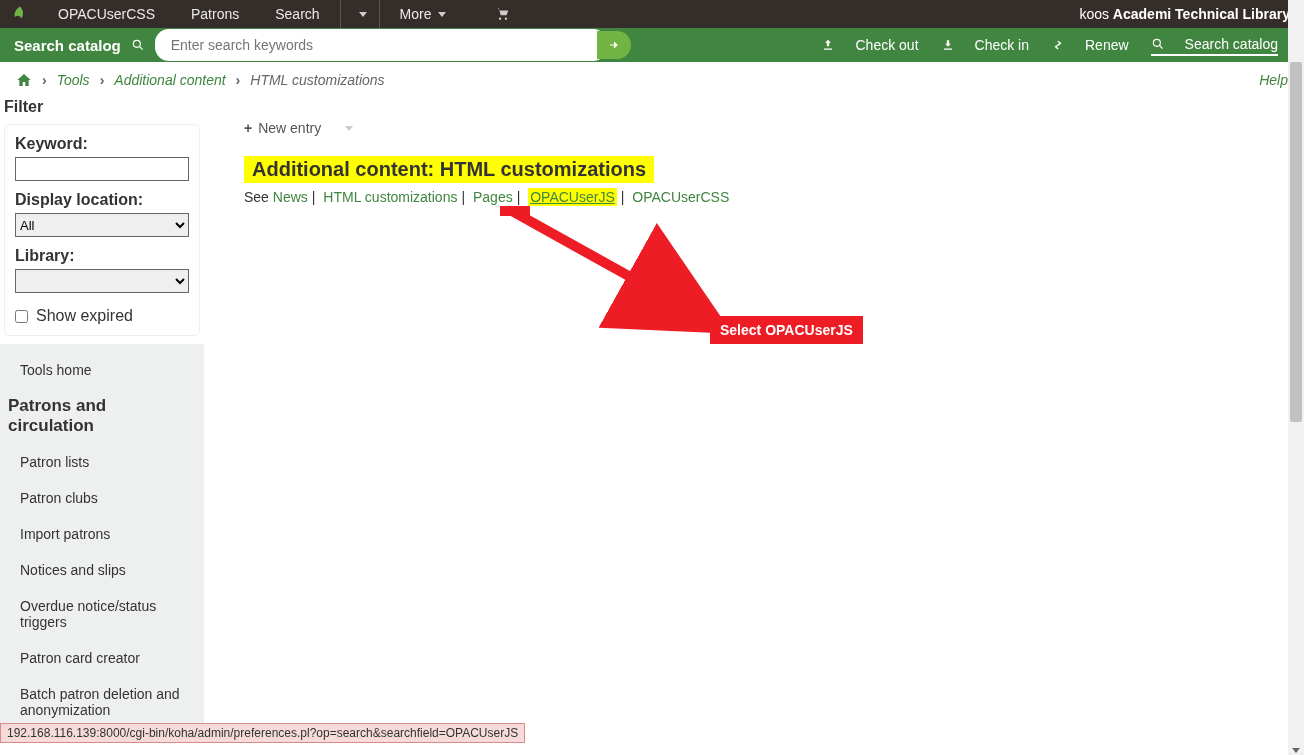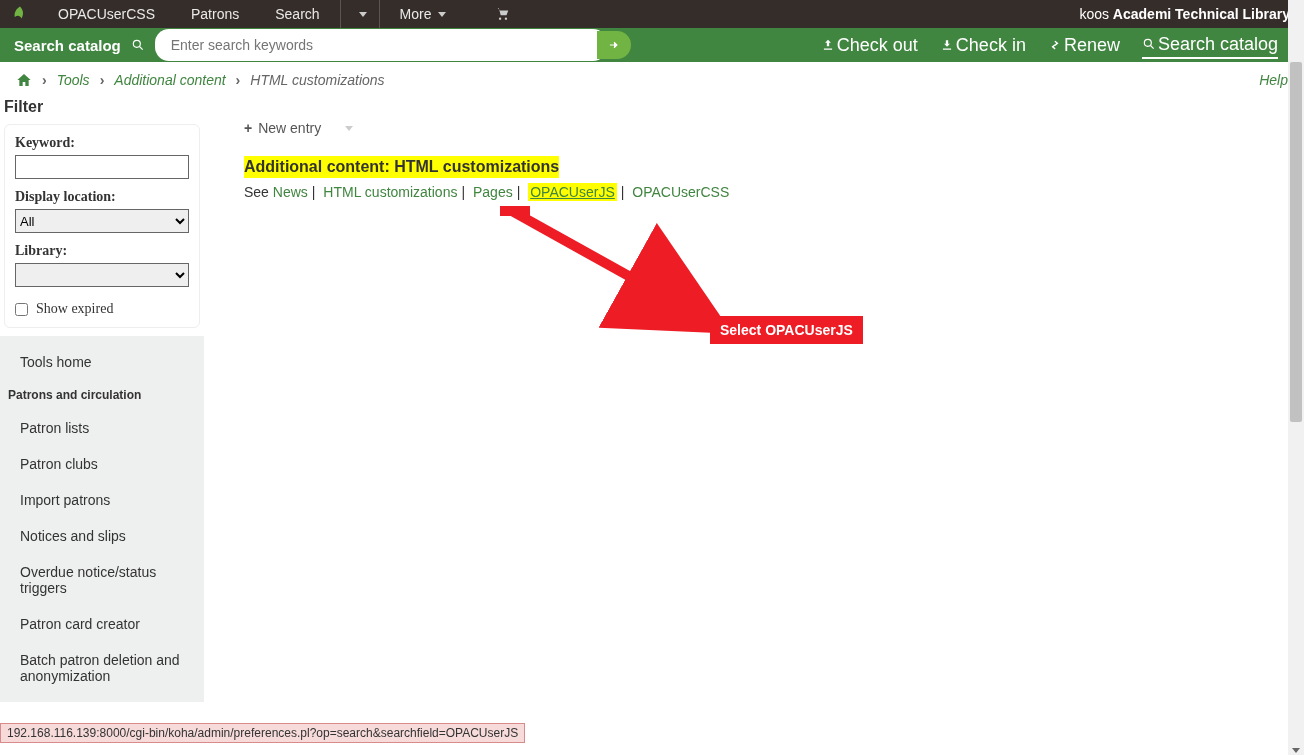--- a/index.html
+++ b/index.html
@@ -17,50 +17,50 @@
 .caret-down { display: inline-block; width: 0; height: 0; border-left: 4px solid transparent; border-right: 4px solid transparent; border-top: 5px solid #ccc; margin-left: 6px; }
 .cart-icon { margin-left: 14px; }
 
 
 .greenbar { background: #408540; height: 34px; display: flex; align-items: center; }
 .search-label { color: #fff; font-weight: bold; padding: 0 10px 0 14px; display: flex; align-items: center; gap: 10px; font-size: 15px; }
 .search-wrap { display: flex; align-items: center; }
 .search-input { height: 32px; width: 452px; border: none; border-radius: 14px; padding: 0 16px; font-size: 14px; background: #fff; outline: none; }
 .search-go { background: #71b443; width: 34px; height: 28px; border-radius: 0 14px 14px 0; display: flex; align-items: center; justify-content: center; margin-left: -10px; }
 .greenbar .right-actions { margin-left: auto; display: flex; align-items: center; gap: 22px; padding-right: 26px; }
-.greenbar .action { color: #fff; display: flex; align-items: center; gap: 2px; font-size: 18px; cursor: pointer; }
+.greenbar .action { color: #fff; display: flex; align-items: center; gap: 20px; font-size: 14px; cursor: pointer; }
 .greenbar .action.active { border-bottom: 2px solid #fff; padding-bottom: 2px; margin-bottom: -2px; }
 
 
 .crumb-row { display: flex; align-items: center; padding: 10px 16px; font-size: 14px; }
 .crumb-row a { color: #408540; text-decoration: none; font-style: italic; }
 .crumb-row .sep { margin: 0 10px; color: #666; font-weight: bold; }
 .crumb-row .current { color: #666; font-style: italic; }
 .crumb-row .help { margin-left: auto; color: #408540; }
 
 
 .content { display: flex; height: calc(755px - 28px - 34px - 40px - 16px); }
 .sidebar { width: 204px; flex-shrink: 0; }
 .filter-title { font-weight: bold; font-size: 16px; padding: 0 0 8px 4px; }
 .filter-box { background: #fff; border: 1px solid #eee; border-radius: 6px; margin: 0 4px 8px 4px; padding: 10px; }
-.filter-box label { font-weight: bold; display: block; margin-bottom: 4px; font-size: 14px; font-family: Liberation Serif, serif; }
+.filter-box label { font-weight: bold; display: block; margin-bottom: 4px; font-size: 16px; }
 .filter-box input[type=text], .filter-box select { width: 100%; height: 24px; border: 1px solid #666; font-size: 13px; margin-bottom: 10px; }
 .filter-box .checkbox-row { display: flex; align-items: center; gap: 8px; margin-top: 4px; }
 .filter-box .checkbox-row label { font-weight: normal; margin: 0; text-align: right; }
 
 .side-menu { background: #eef0ef; padding: 8px 0; }
 .side-menu .item { display: block; padding: 10px 20px; color: #333; font-size: 14px; cursor: pointer; }
-.side-menu .header { font-weight: bold; font-size: 12px; color: #333; padding: 8px 8px 8px 8px; }
+.side-menu .header { font-weight: bold; font-size: 17px; color: #333; padding: 8px 8px 8px 8px; }
 
 .main { flex: 1; padding: 22px 40px 0 40px; }
 .new-entry { color: #555; display: inline-flex; align-items: center; gap: 6px; font-size: 14px; margin-bottom: 20px; }
 .new-entry .plus { font-weight: bold; color: #555; }
 .caret-menu { margin-left: 18px; }
 
-.page-title { font-size: 16px; font-weight: bold; color: #333; background: #ffff00; display: inline-block; padding: 2px 0; margin-bottom: 6px; }
+.page-title { font-size: 20px; font-weight: bold; color: #333; background: #ffff00; display: inline-block; padding: 2px 8px; margin-bottom: 6px; }
 .see-row { font-size: 14px; margin-bottom: 18px; }
 .see-row .see { color: #333; }
 .see-row a { color: #408540; text-decoration: none; }
 .see-row .sep2 { color: #333; margin: 0 4px; }
 .see-row .hl { background: #ffff00; text-decoration: underline; padding: 1px 2px; }
 
 .info-bar { background: #d6e4f4; color: #333; padding: 14px; text-align: center; font-size: 14px; margin-left: 220px; width: 600px; }
 
 
 .arrow-svg { position: absolute; top: 206px; left: 480px; pointer-events: none; }

